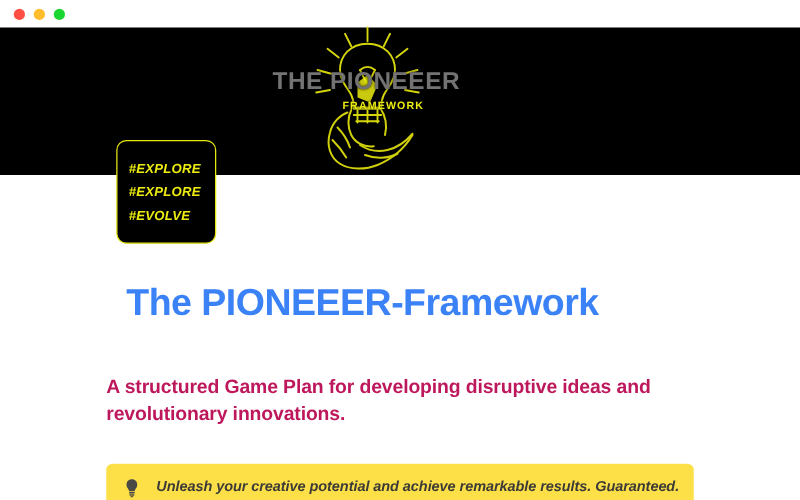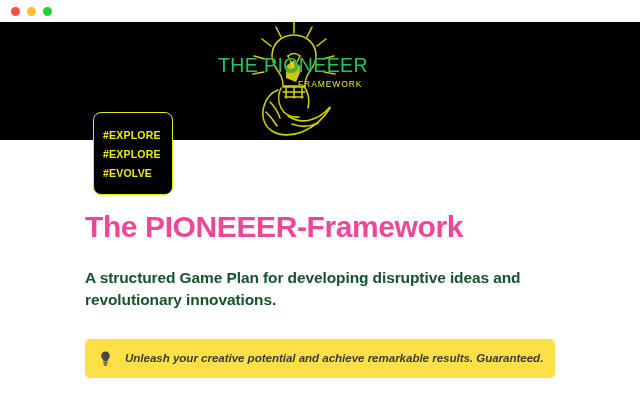--- a/index.html
+++ b/index.html
@@ -78,34 +78,34 @@
 
   .wordmark {
     position: absolute;
     left: 0px;
     top: 36px;
     width: 150px;
     text-align: left;
   }
   .wordmark-main {
     font-size: 19.5px;
-    font-weight: normal;
-    color: #22c55e;
+    font-weight: bold;
+    color: #737373;
     letter-spacing: 0.4px;
     line-height: 1;
     white-space: nowrap;
     display: block;
     text-shadow: 0 0 2px rgba(0,0,0,0.9);
   }
   .wordmark-sub {
     display: block;
     margin-top: 4px;
-    margin-left: 80px;
+    margin-left: 56px;
     font-size: 8.5px;
-    font-weight: normal;
+    font-weight: bold;
     color: #ecec10;
     letter-spacing: 0.9px;
     line-height: 1;
     white-space: nowrap;
     text-shadow: 0 0 2px rgba(0,0,0,0.9);
   }
 
   
   .hashtag-card {
     position: absolute;
@@ -121,43 +121,44 @@
     z-index: 5;
   }
   .hashtag-card span {
     display: block;
     color: #ecec10;
     font-size: 10.5px;
     font-weight: bold;
     letter-spacing: 0.2px;
     line-height: 19px;
     white-space: nowrap;
+    font-style: italic;
   }
 
   
   .content {
     padding: 0 0 0 85px;
     box-sizing: border-box;
   }
   .page-title {
-    margin: 0;
+    margin: 16px;
     padding-top: 70px;
     font-size: 30px;
     font-weight: bold;
-    color: #ec4899;
+    color: #3b82f6;
     letter-spacing: -0.4px;
     line-height: 1.1;
   }
   .lede {
     margin: 0;
     padding-top: 24px;
     width: 450px;
     font-size: 15.5px;
     font-weight: bold;
-    color: #14532d;
+    color: #be185d;
     line-height: 1.45;
     letter-spacing: -0.1px;
   }
   .callout {
     margin-top: 27px;
     width: 470px;
     background: #fde047;
     border-radius: 5px;
     box-sizing: border-box;
     padding: 12px 14px;

